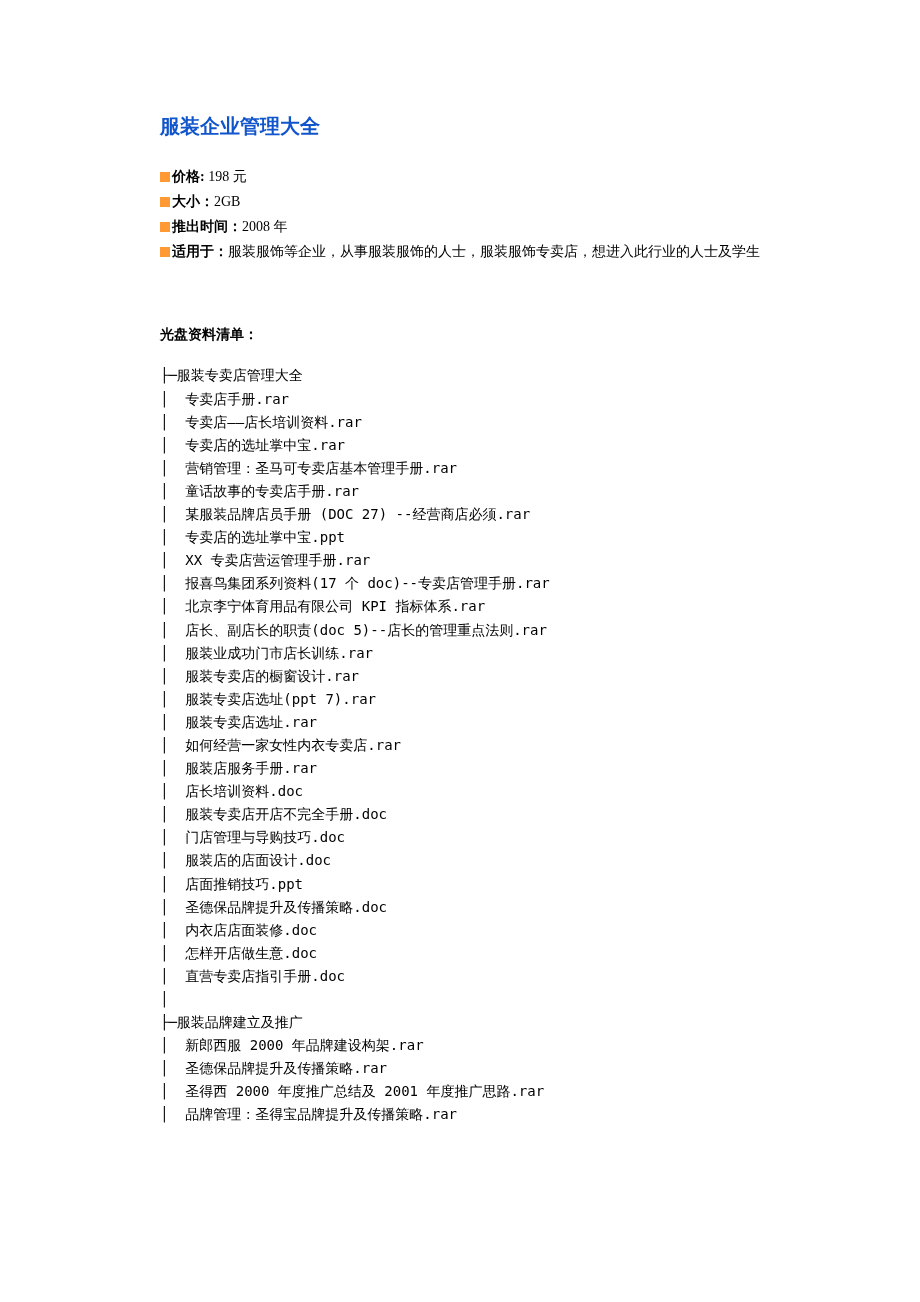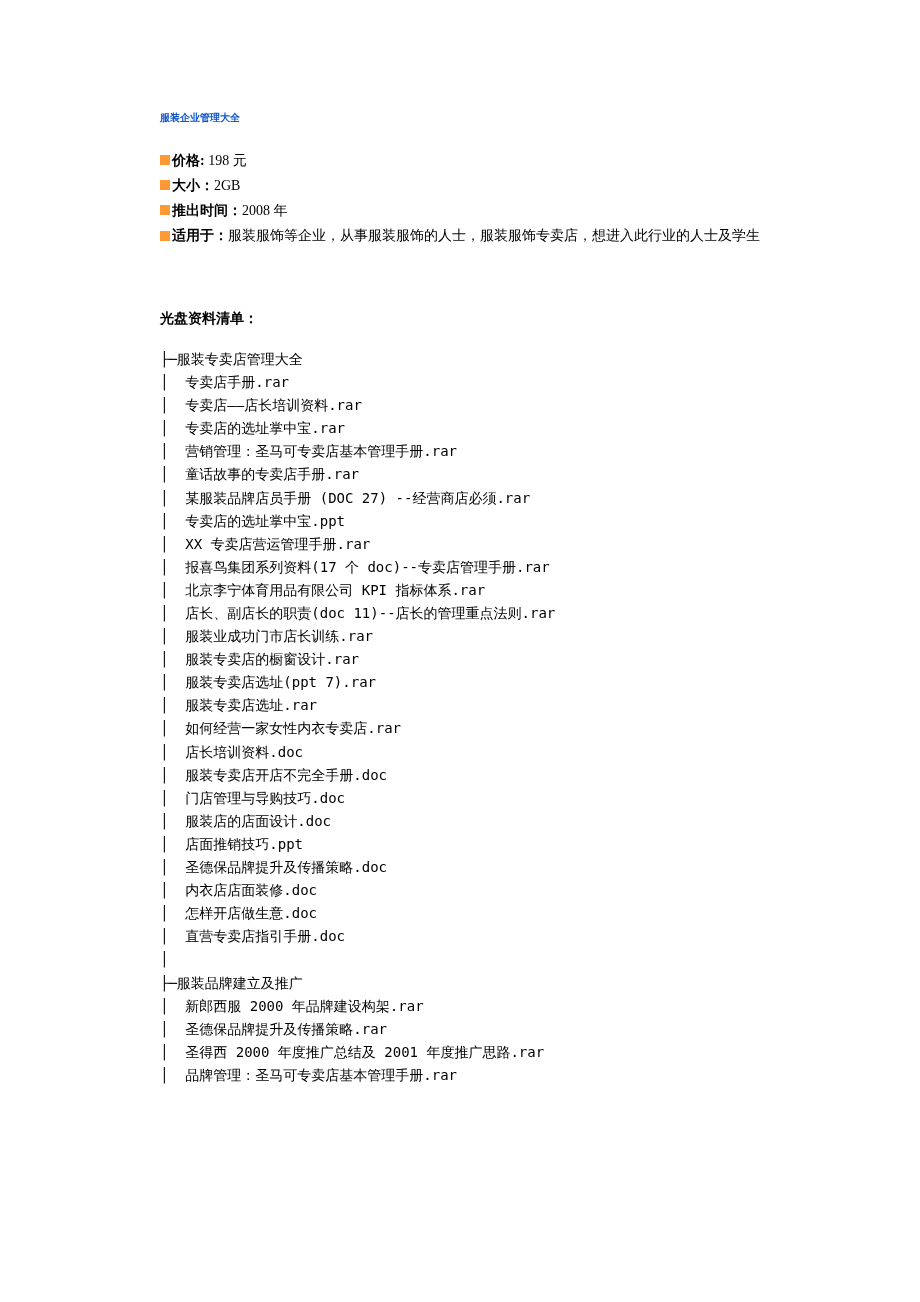--- a/index.html
+++ b/index.html
@@ -7,21 +7,21 @@
       width: 920px;
       background: #fff;
       font-family: "SimSun", "宋体", serif;
       font-size: 14px;
       color: #000;
       padding: 110px 160px 60px 160px;
       line-height: 1.65;
     }
     .title {
       color: #1155cc;
-      font-size: 10px;
+      font-size: 20px;
       font-weight: bold;
       margin-bottom: 22px;
     }
     .bullet {
       display: inline-block;
       width: 10px;
       height: 10px;
       background: #ff9933;
       vertical-align: middle;
       margin-right: 2px;
@@ -62,34 +62,35 @@
     <div class="tree-line">│  专卖店手册.rar</div>
     <div class="tree-line">│  专卖店——店长培训资料.rar</div>
     <div class="tree-line">│  专卖店的选址掌中宝.rar</div>
     <div class="tree-line">│  营销管理：圣马可专卖店基本管理手册.rar</div>
     <div class="tree-line">│  童话故事的专卖店手册.rar</div>
     <div class="tree-line">│  某服装品牌店员手册 (DOC 27) --经营商店必须.rar</div>
     <div class="tree-line">│  专卖店的选址掌中宝.ppt</div>
     <div class="tree-line">│  XX 专卖店营运管理手册.rar</div>
     <div class="tree-line">│  报喜鸟集团系列资料(17 个 doc)--专卖店管理手册.rar</div>
     <div class="tree-line">│  北京李宁体育用品有限公司 KPI 指标体系.rar</div>
-    <div class="tree-line">│  店长、副店长的职责(doc 11)--店长的管理重点法则.rar</div>
+    <div class="tree-line">│  店长、副店长的职责(doc 5)--店长的管理重点法则.rar</div>
     <div class="tree-line">│  服装业成功门市店长训练.rar</div>
     <div class="tree-line">│  服装专卖店的橱窗设计.rar</div>
     <div class="tree-line">│  服装专卖店选址(ppt 7).rar</div>
     <div class="tree-line">│  服装专卖店选址.rar</div>
     <div class="tree-line">│  如何经营一家女性内衣专卖店.rar</div>
+    <div class="tree-line">│  服装店服务手册.rar</div>
     <div class="tree-line">│  店长培训资料.doc</div>
     <div class="tree-line">│  服装专卖店开店不完全手册.doc</div>
     <div class="tree-line">│  门店管理与导购技巧.doc</div>
     <div class="tree-line">│  服装店的店面设计.doc</div>
     <div class="tree-line">│  店面推销技巧.ppt</div>
     <div class="tree-line">│  圣德保品牌提升及传播策略.doc</div>
     <div class="tree-line">│  内衣店店面装修.doc</div>
     <div class="tree-line">│  怎样开店做生意.doc</div>
     <div class="tree-line">│  直营专卖店指引手册.doc</div>
     <div class="tree-line">│</div>
     <div class="tree-line">├─服装品牌建立及推广</div>
     <div class="tree-line">│  新郎西服 2000 年品牌建设构架.rar</div>
     <div class="tree-line">│  圣德保品牌提升及传播策略.rar</div>
     <div class="tree-line">│  圣得西 2000 年度推广总结及 2001 年度推广思路.rar</div>
-    <div class="tree-line">│  品牌管理：圣马可专卖店基本管理手册.rar</div>
+    <div class="tree-line">│  品牌管理：圣得宝品牌提升及传播策略.rar</div>
   </div>
 
 </body></html>

